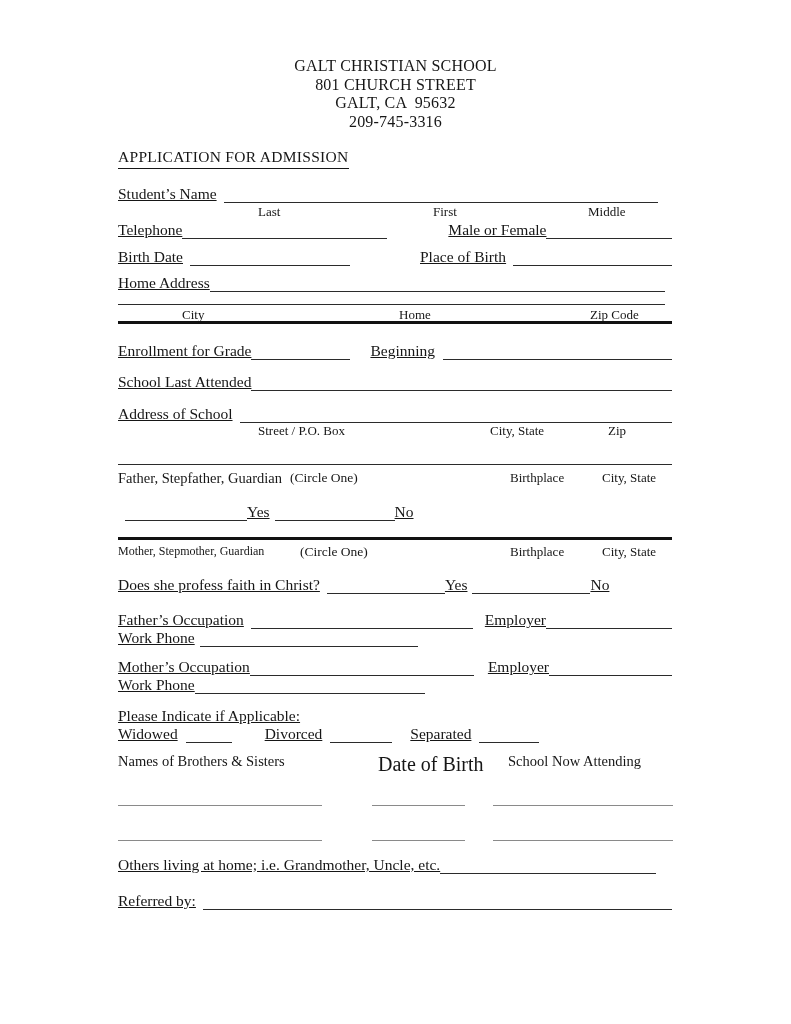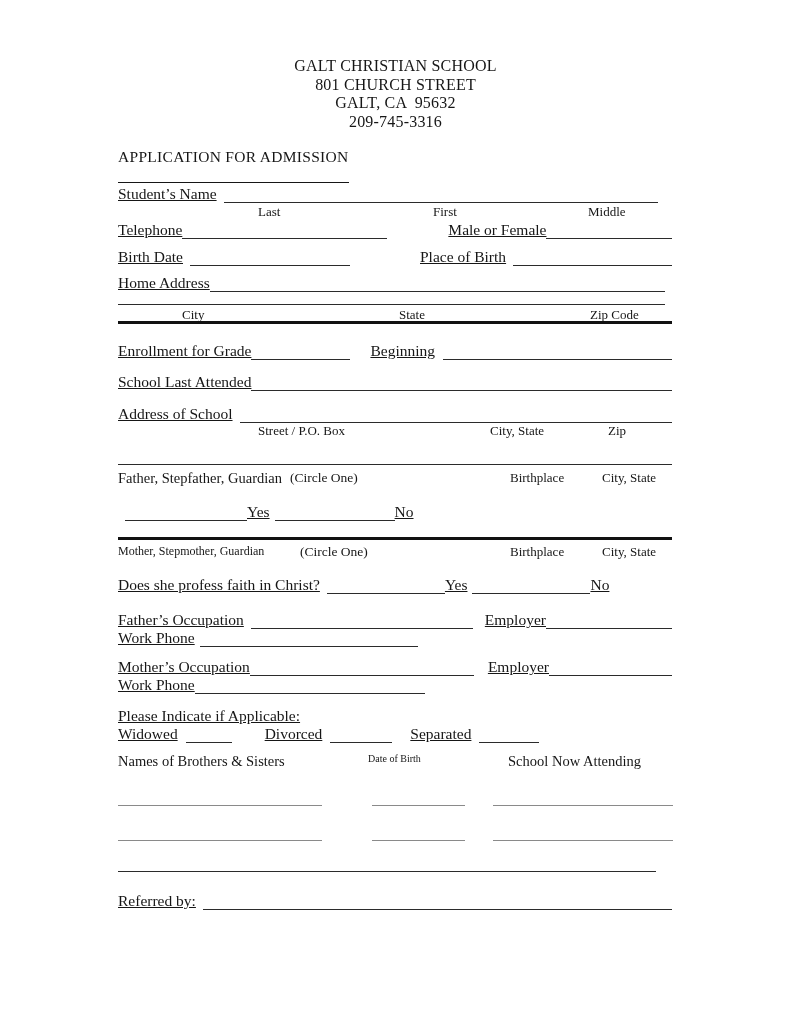--- a/index.html
+++ b/index.html
@@ -5,21 +5,21 @@
   html,body { margin:0; padding:0; background:#fff; }
   .page {
     position:relative; width:791px; height:1024px; background:#ffffff;
     font-family:"Liberation Serif","DejaVu Serif",serif; color:#161616;
     overflow:hidden; margin:0 auto;
   }
   .hdr { position:absolute; top:57px; left:0; width:791px; text-align:center;
          font-size:16px; line-height:18.5px; letter-spacing:.2px; }
   .hdr div { white-space:pre; }
   .title { position:absolute; left:118px; font-size:15.5px; letter-spacing:.3px;
-           border-bottom:1.3px solid #161616; padding-bottom:16px; white-space:pre; }
+           border-bottom:1.3px solid #161616; padding-bottom:2px; white-space:pre; }
   .row { position:absolute; left:118px; width:554px; display:flex;
          align-items:flex-end; font-size:15.5px; line-height:1.15; }
   .lbl { white-space:pre; flex:0 0 auto;text-decoration:underline; }
   .sp  { flex:0 0 auto; }
   .fl  { flex:0 0 auto; border-bottom:1.4px solid #2b2b2b; height:15px; }
   .grow { flex:1 1 auto; }
   .subrow { position:absolute; left:118px; width:554px; height:16px; }
   .sub { position:absolute; top:0; font-size:13px; white-space:pre; }
   .rule { position:absolute; left:118px; width:554px; height:3px; background:#111; }
   .hline { position:absolute; border-bottom:1.4px solid #2b2b2b; }
@@ -68,21 +68,21 @@
     <span class="fl grow"></span>
   </div>
 
   <div class="row" style="top:274px">
     <span class="lbl">Home Address</span>
     <span class="fl grow" style="margin-right:7px"></span>
   </div>
   <div class="hline" style="top:290px; left:118px; width:547px; height:14px"></div>
   <div class="subrow" style="top:307px">
     <span class="sub" style="left:64px">City</span>
-    <span class="sub" style="left:281px">State</span>
+    <span class="sub" style="left:281px">Home</span>
     <span class="sub" style="left:472px">Zip Code</span>
   </div>
   <div class="rule" style="top:321px"></div>
 
   <div class="row" style="top:342px">
     <span class="lbl">Enrollment for Grade</span>
     <span class="fl" style="width:99px"></span>
     <span class="sp" style="width:20px"></span>
     <span class="lbl">Beginning</span>
     <span class="sp" style="width:8px"></span>
@@ -176,31 +176,32 @@
     <span class="sp" style="width:8px"></span>
     <span class="fl" style="width:62px"></span>
     <span class="sp" style="width:18px"></span>
     <span class="lbl">Separated</span>
     <span class="sp" style="width:8px"></span>
     <span class="fl" style="width:60px"></span>
   </div>
 
   <div class="subrow" style="top:753px; height:18px">
     <span class="sub" style="left:0; font-size:14.5px">Names of Brothers &amp; Sisters</span>
-    <span class="sub" style="left:250px; font-size:10px">Date of Birth</span>
+    <span class="sub" style="left:260px; font-size:20px">Date of Birth</span>
     <span class="sub" style="left:390px; font-size:14.5px">School Now Attending</span>
   </div>
   <div class="bline" style="top:791px; left:118px; width:204px; height:14px"></div>
   <div class="bline" style="top:791px; left:372px; width:93px;  height:14px"></div>
   <div class="bline" style="top:791px; left:493px; width:180px; height:14px"></div>
   <div class="bline" style="top:826px; left:118px; width:204px; height:14px"></div>
   <div class="bline" style="top:826px; left:372px; width:93px;  height:14px"></div>
   <div class="bline" style="top:826px; left:493px; width:180px; height:14px"></div>
 
   <div class="row" style="top:856px">
+    <span class="lbl">Others living at home; i.e. Grandmother, Uncle, etc.</span>
     <span class="fl grow" style="margin-right:16px"></span>
   </div>
   <div class="row" style="top:892px">
     <span class="lbl">Referred by:</span>
     <span class="sp" style="width:7px"></span>
     <span class="fl grow"></span>
   </div>
 
 </div>
 

